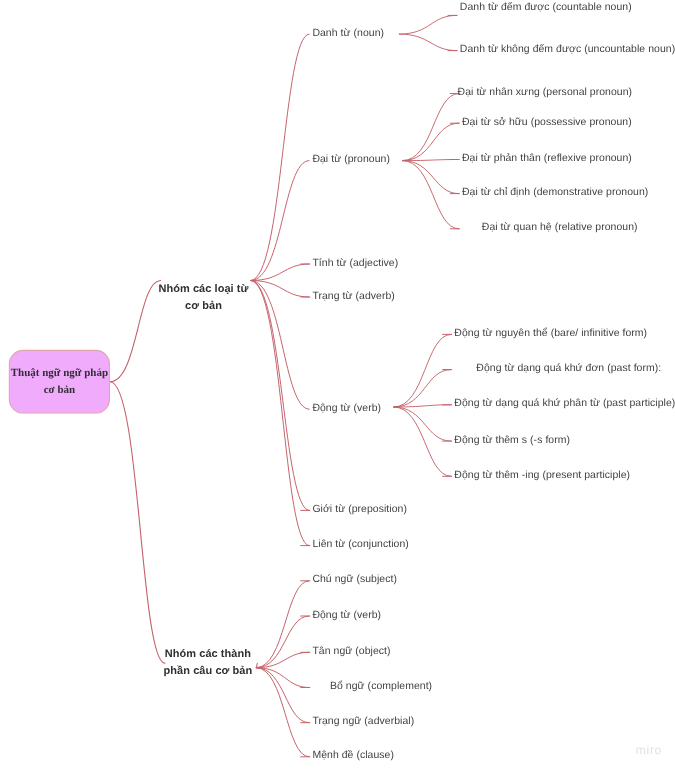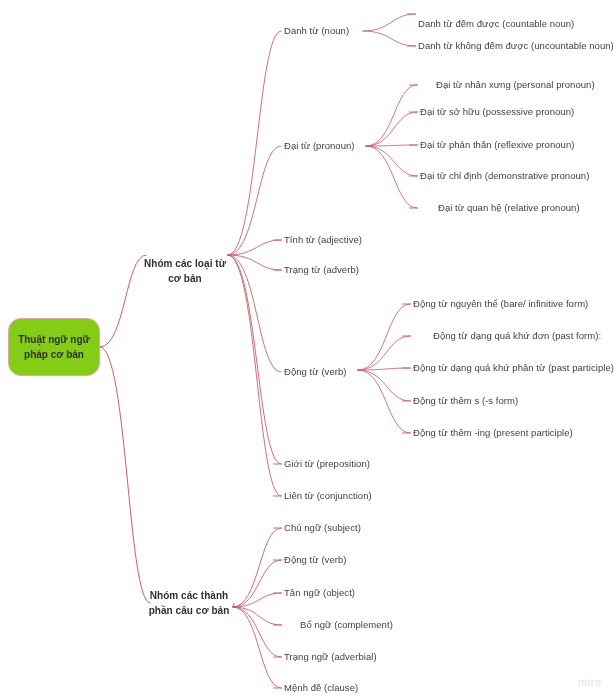--- a/index.html
+++ b/index.html
@@ -45,29 +45,30 @@
     text-align: center;
     white-space: normal;
     width: 86px;
     transform: translateY(-50%);
   }
   .root-node {
     position: absolute;
     box-sizing: border-box;
     border: 1px solid #e0a7ad;
     border-radius: 13px;
-    background: #84cc16;
+    background: #f0abfc;
     display: flex;
     align-items: center;
     justify-content: flex-end;
     text-align: center;
     font-size: 10px;
     font-weight: bold;
     line-height: 1.5;
     color: #303033;
+    font-family: Liberation Serif, serif;
   }
   .watermark {
     position: absolute;
     font-size: 11px;
     color: #e2e2e2;
     letter-spacing: 0.6px;
     font-weight: normal;
     user-select: none;
   }
 </style>
@@ -130,24 +131,24 @@
       <path d="M 273 688 L 282 688" fill="none" stroke="#c4626a" stroke-width="0.9"></path>
     </svg>
 
   <div class="root-node" style="left: 8px; top: 318px; width: 92px; height: 58px; border-color: rgb(224, 167, 173);">
     <span>Thuật ngữ ngữ pháp cơ bản</span>
   </div>
 
   <div id="nodes">
       <div class="node branch-title" style="left: 142px; top: 255px; margin-top: 16px;"><span>Nhóm các loại từ cơ bản</span></div>
       <div class="node leaf" style="left: 284px; top: 31px;"><span>Danh từ (noun)</span></div>
-      <div class="node leaf" style="left: 418px; top: 24px;"><span>Danh từ đếm được (countable noun)</span></div>
+      <div class="node leaf" style="left: 418px; top: 8px;"><span>Danh từ đếm được (countable noun)</span></div>
       <div class="node leaf" style="left: 418px; top: 46px;"><span>Danh từ không đếm được (uncountable noun)</span></div>
       <div class="node leaf" style="left: 284px; top: 146px;"><span>Đại từ (pronoun)</span></div>
-      <div class="node leaf" style="left: 436px; top: 85px;"><span>Đại từ nhân xưng (personal pronoun)</span></div>
+      <div class="node leaf" style="left: 416px; top: 85px;"><span>Đại từ nhân xưng (personal pronoun)</span></div>
       <div class="node leaf" style="left: 420px; top: 112px;"><span>Đại từ sở hữu (possessive pronoun)</span></div>
       <div class="node leaf" style="left: 420px; top: 145px; text-align: right;"><span>Đại từ phản thân (reflexive pronoun)</span></div>
       <div class="node leaf" style="left: 420px; top: 176px;"><span>Đại từ chỉ định (demonstrative pronoun)</span></div>
       <div class="node leaf" style="left: 420px; top: 208px; padding-left: 18px;"><span>Đại từ quan hệ (relative pronoun)</span></div>
       <div class="node leaf" style="left: 284px; top: 240px;"><span>Tính từ (adjective)</span></div>
       <div class="node leaf" style="left: 284px; top: 270px;"><span>Trạng từ (adverb)</span></div>
       <div class="node leaf" style="left: 284px; top: 372px;"><span>Động từ (verb)</span></div>
       <div class="node leaf" style="left: 413px; top: 304px;"><span>Động từ nguyên thể (bare/ infinitive form)</span></div>
       <div class="node leaf" style="left: 413px; top: 336px; padding-left: 20px;"><span>Động từ dạng quá khứ đơn (past form):</span></div>
       <div class="node leaf" style="left: 413px; top: 368px;"><span>Động từ dạng quá khứ phân từ (past participle)</span></div>

